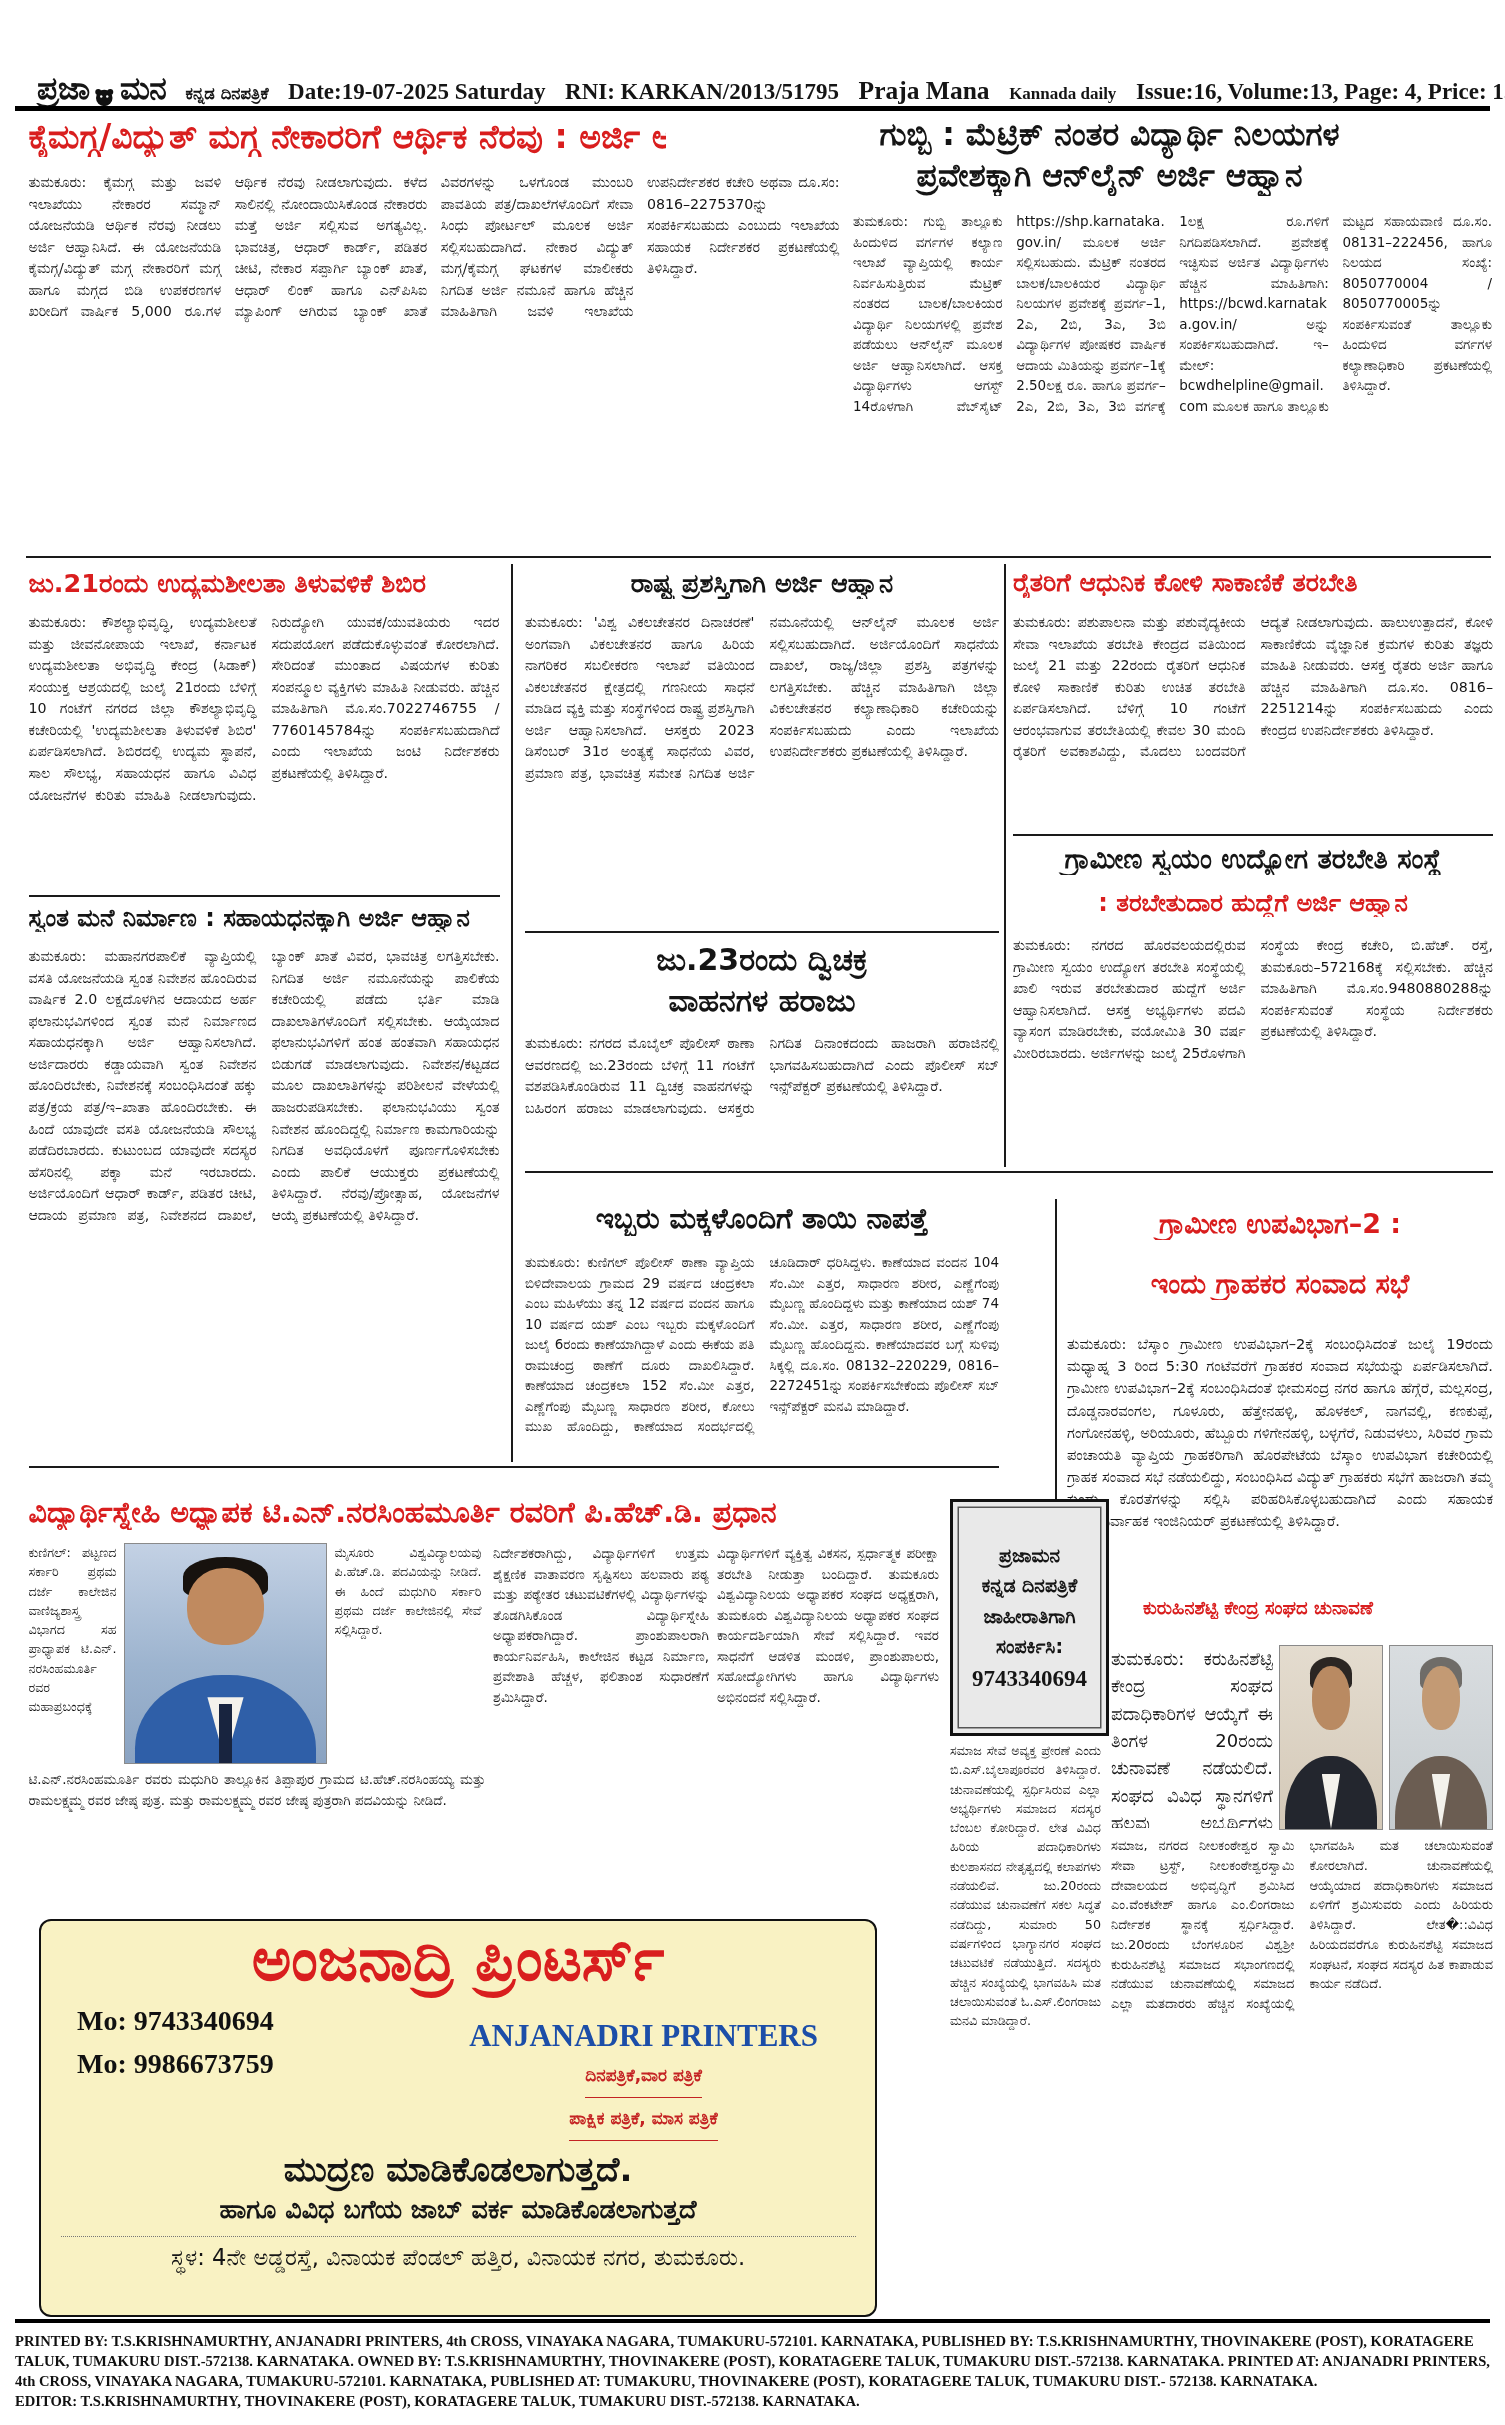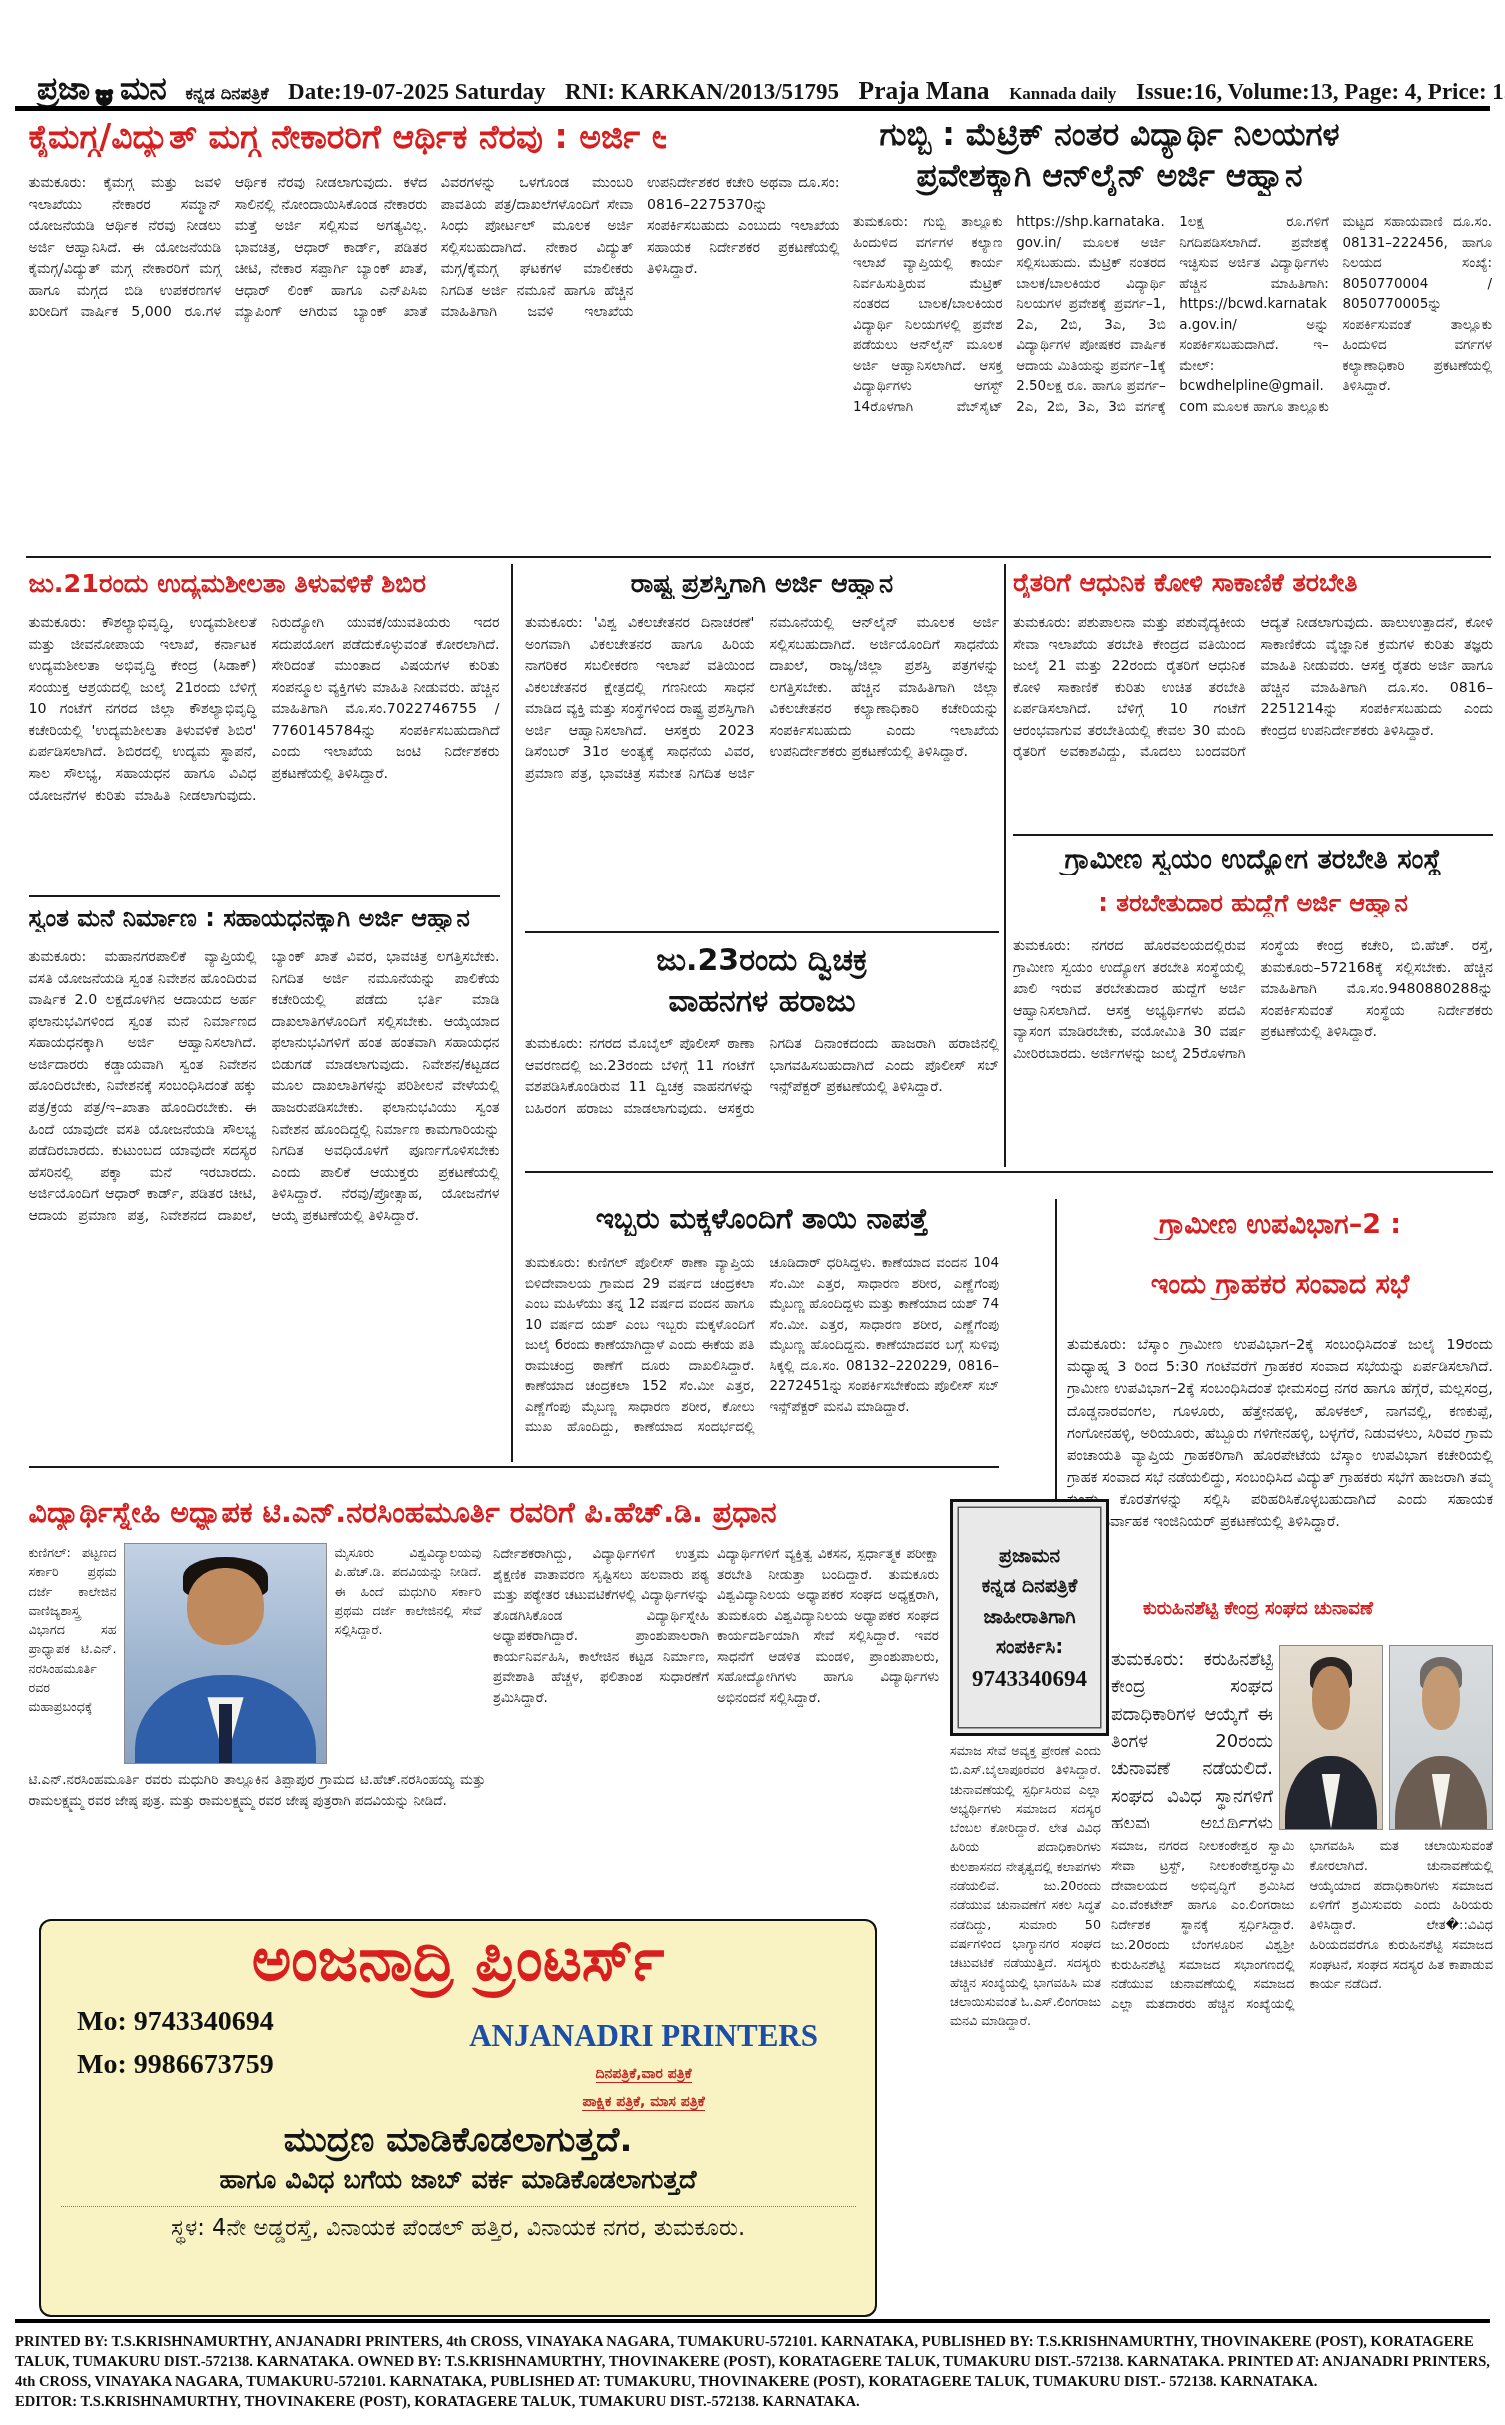--- a/index.html
+++ b/index.html
@@ -42,22 +42,22 @@
               clip-path:polygon(0 0,100% 0,50% 100%);}
   .ph-tie{position:absolute;left:47%;bottom:0;width:6%;height:27%;background:#18243f;}
   
   .ad{background:#f9f2c3;border:2.2px solid #111;border-radius:12px;text-align:center;overflow:hidden;}
   .ad-title{color:#d91e1e;font-weight:bold;font-size:60px;line-height:1.15;margin-top:4px;white-space:nowrap;}
   .ad-mid{display:flex;align-items:flex-start;margin-top:4.5px;}
   .ad-phones{width:42%;text-align:left;padding-left:36px;font-family:"Liberation Serif","DejaVu Serif",serif;
              font-weight:bold;font-size:28px;line-height:1.55;color:#111;}
   .ad-right{width:58%;}
   .ad-name-en{color:#1c4ea8;font-family:"Liberation Serif","DejaVu Serif",serif;font-weight:bold;font-size:31px;margin-top:19.5px;white-space:nowrap;}
-  .ad-redline{color:#c42323;font-weight:bold;font-size:14px;margin-top:10.5px;display:inline-block;
-              border-bottom:1.5px solid #c42323;padding-bottom:0;text-align:right;}
+  .ad-redline{color:#c42323;font-weight:bold;font-size:17px;margin-top:10.5px;display:inline-block;
+              border-bottom:1.5px solid #c42323;padding-bottom:12px;text-align:right;}
   .ad-print{font-weight:bold;font-size:34px;margin-top:7.5px;white-space:nowrap;}
   .ad-job{font-weight:bold;font-size:25.5px;margin-top:4.5px;white-space:nowrap;}
   .ad-divider{border-top:1.5px dotted #777;margin:10.5px 19.5px 0 19.5px;}
   .ad-address{font-weight:normal;font-size:22.5px;margin-top:7.5px;white-space:nowrap;}
   
   .footer{border-top:4.5px solid #000;padding-top:7.5px;font-family:"Liberation Serif","DejaVu Serif",serif;
           font-size:14.6px;font-weight:bold;line-height:1.38;color:#111;}
 </style>
 </head>
 <body>

